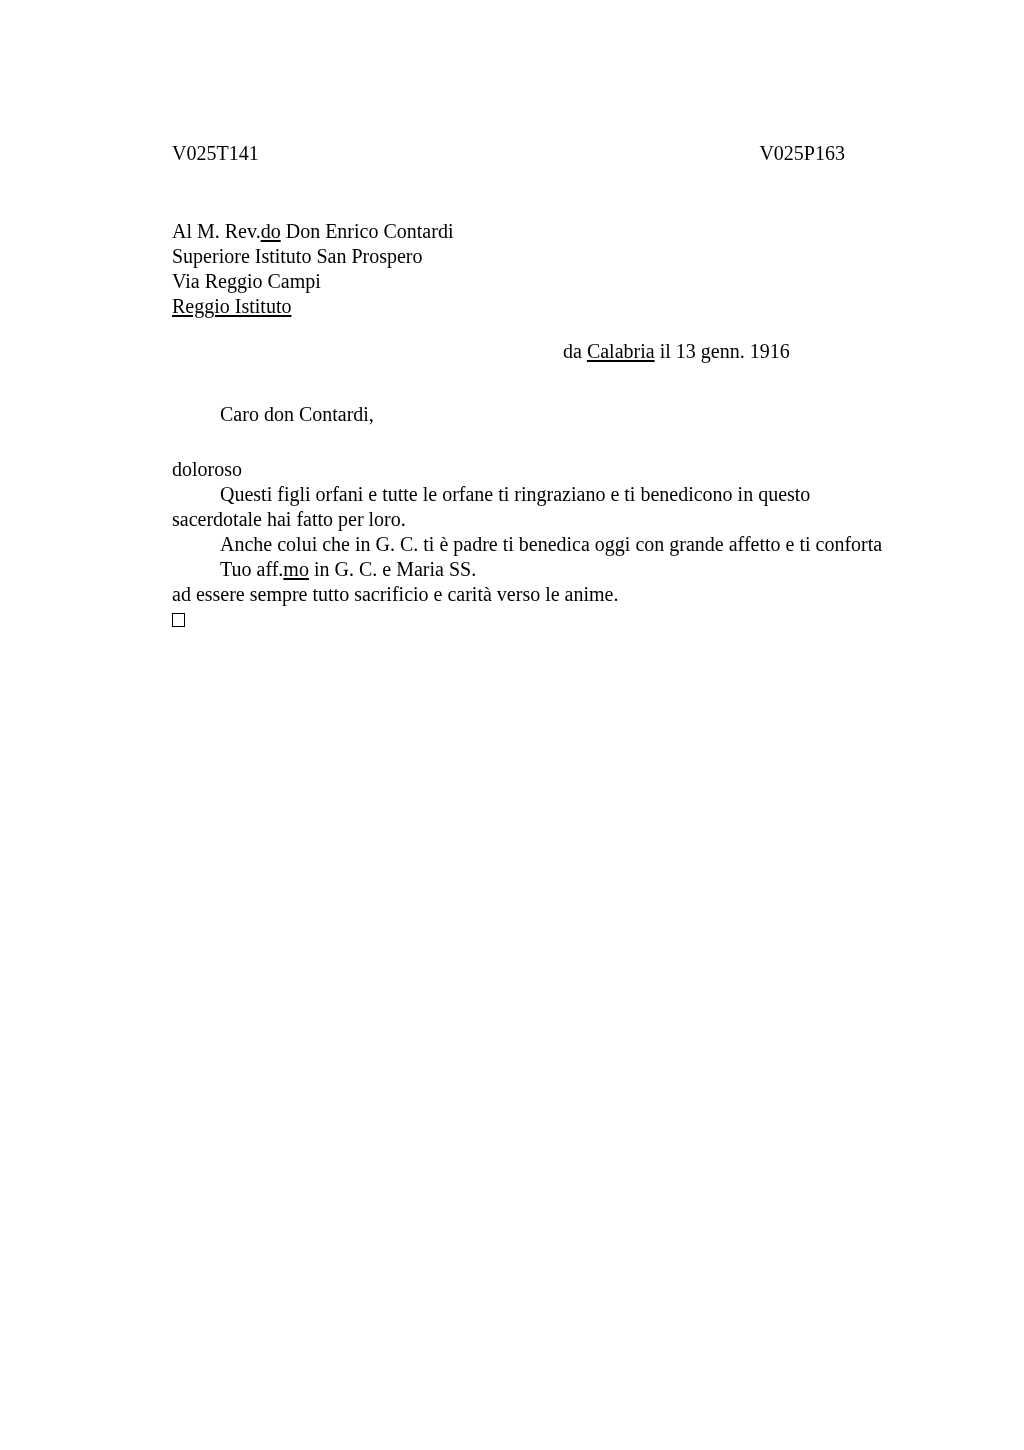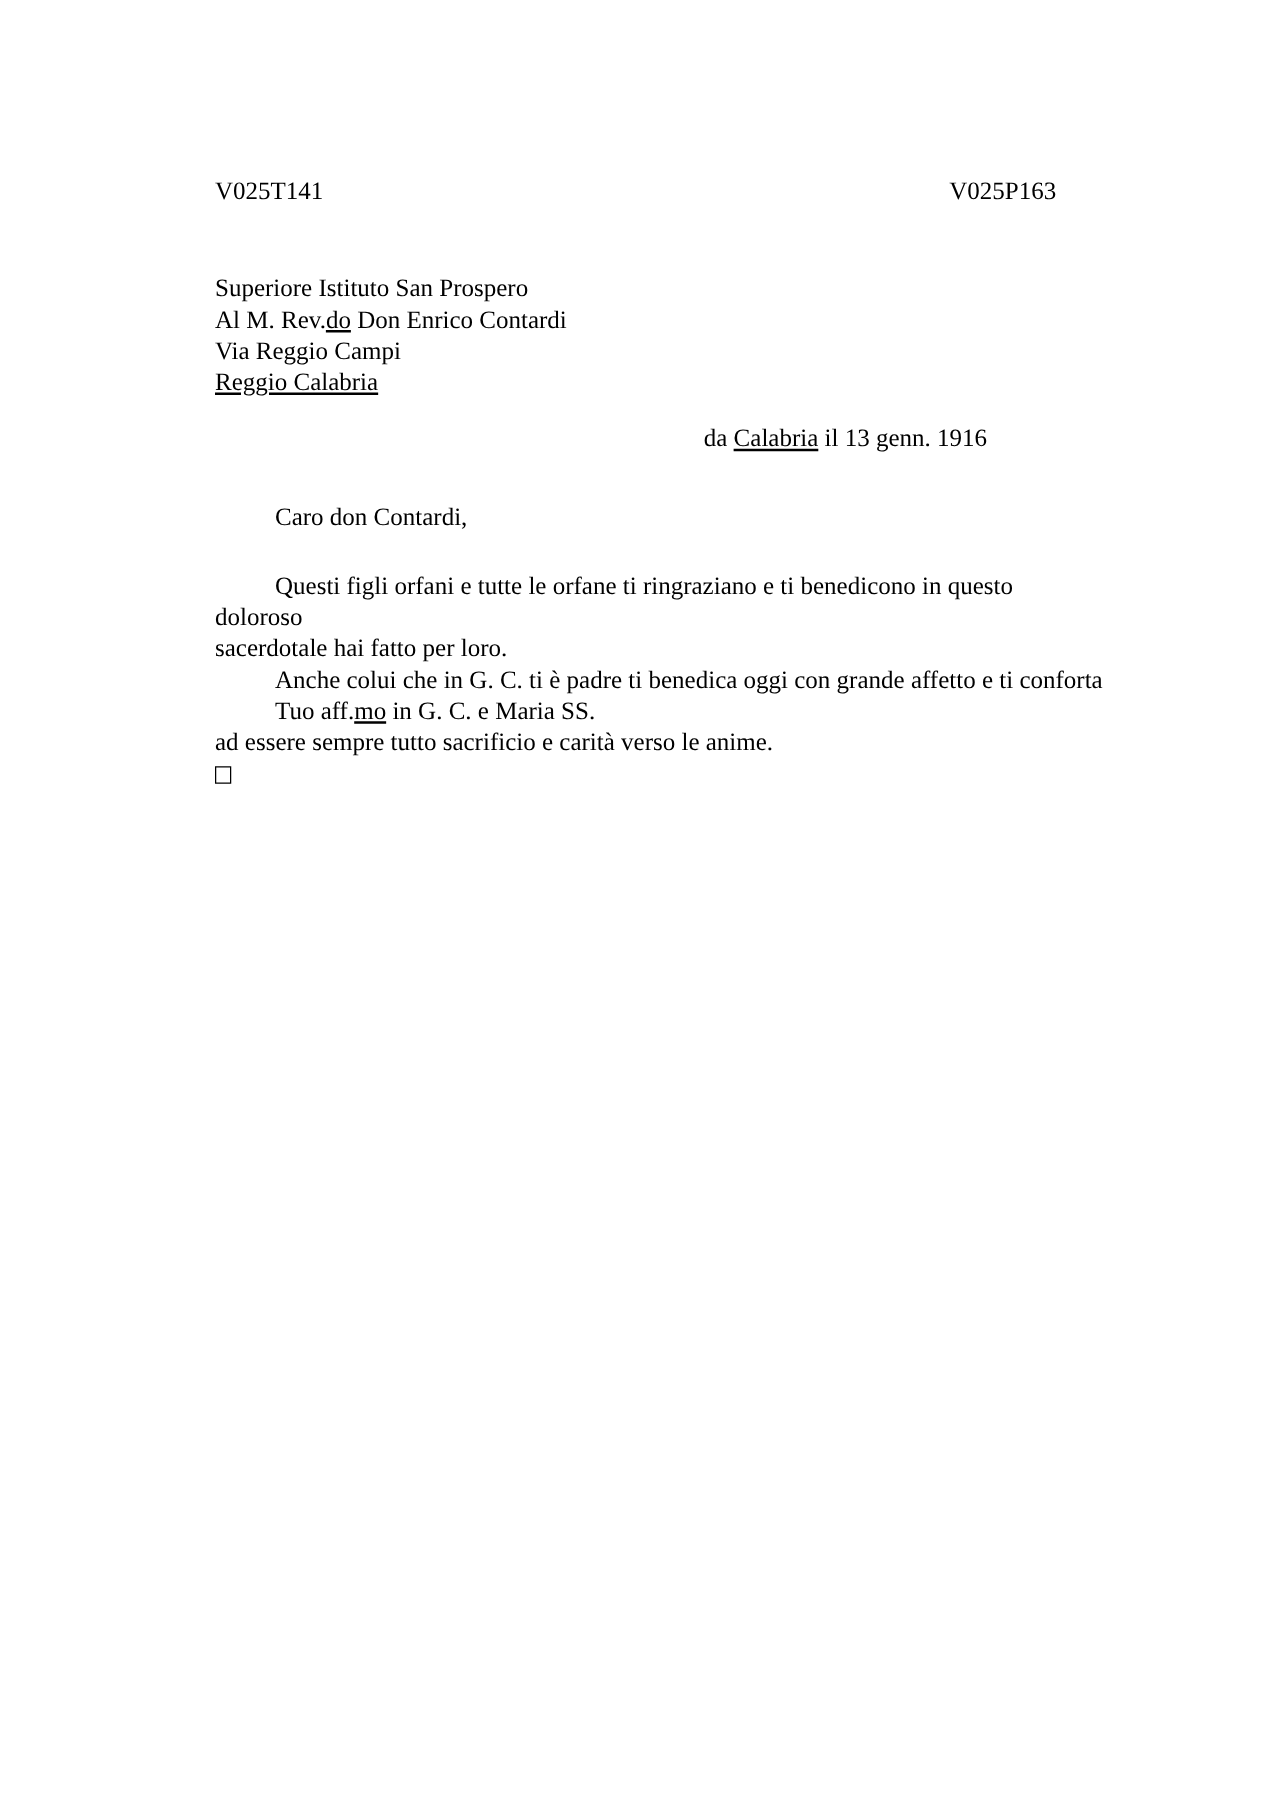--- a/index.html
+++ b/index.html
@@ -67,33 +67,33 @@
 <body>
 
 <div class="page">
 
   <div class="header-row">
     <span class="line">V025T141</span>
     <span class="line">V025P163</span>
   </div>
 
   <div class="address-block">
+    <div class="line"><span>Al M. Rev.</span><span class="u">do</span><span> Don Enrico Contardi</span></div>
     <div class="line">Superiore Istituto San Prospero</div>
-    <div class="line"><span>Al M. Rev.</span><span class="u">do</span><span> Don Enrico Contardi</span></div>
     <div class="line">Via Reggio Campi</div>
-    <div class="line"><span class="u">Reggio Calabria</span></div>
+    <div class="line"><span class="u">Reggio Istituto</span></div>
   </div>
 
   <div class="dateline line"><span>da </span><span class="u">Calabria</span><span> il 13 genn. 1916</span></div>
 
   <div class="salutation line">Caro don Contardi,</div>
 
   <div class="body-para">
+    <div class="line">doloroso</div>
     <div class="line indent">Questi figli orfani e tutte le orfane ti ringraziano e ti benedicono in questo</div>
-    <div class="line">doloroso</div>
     <div class="line">sacerdotale hai fatto per loro.</div>
     <div class="line indent">Anche colui che in G. C. ti è padre ti benedica oggi con grande affetto e ti conforta</div>
     <div class="line indent"><span>Tuo aff.</span><span class="u">mo</span><span> in G. C. e Maria SS.</span></div>
     <div class="line">ad essere sempre tutto sacrificio e carità verso le anime.</div>
   </div>
 
 
   <div>
     <span class="square-marker"></span>
   </div>

